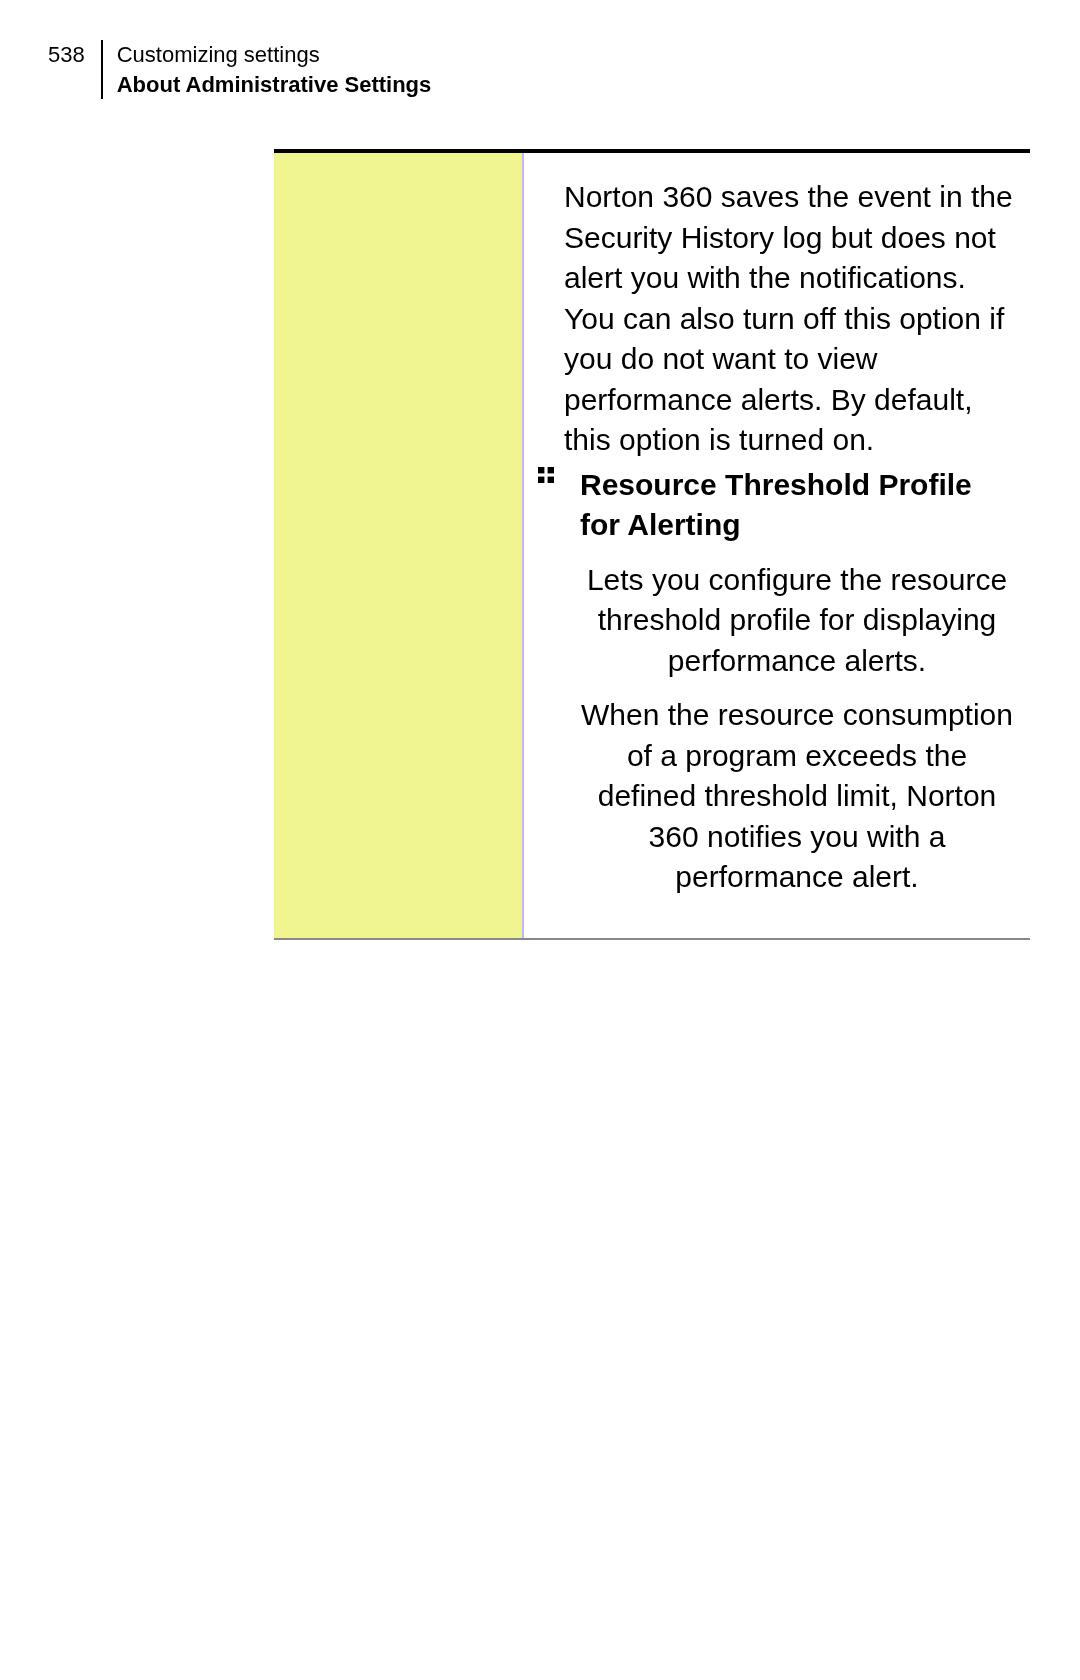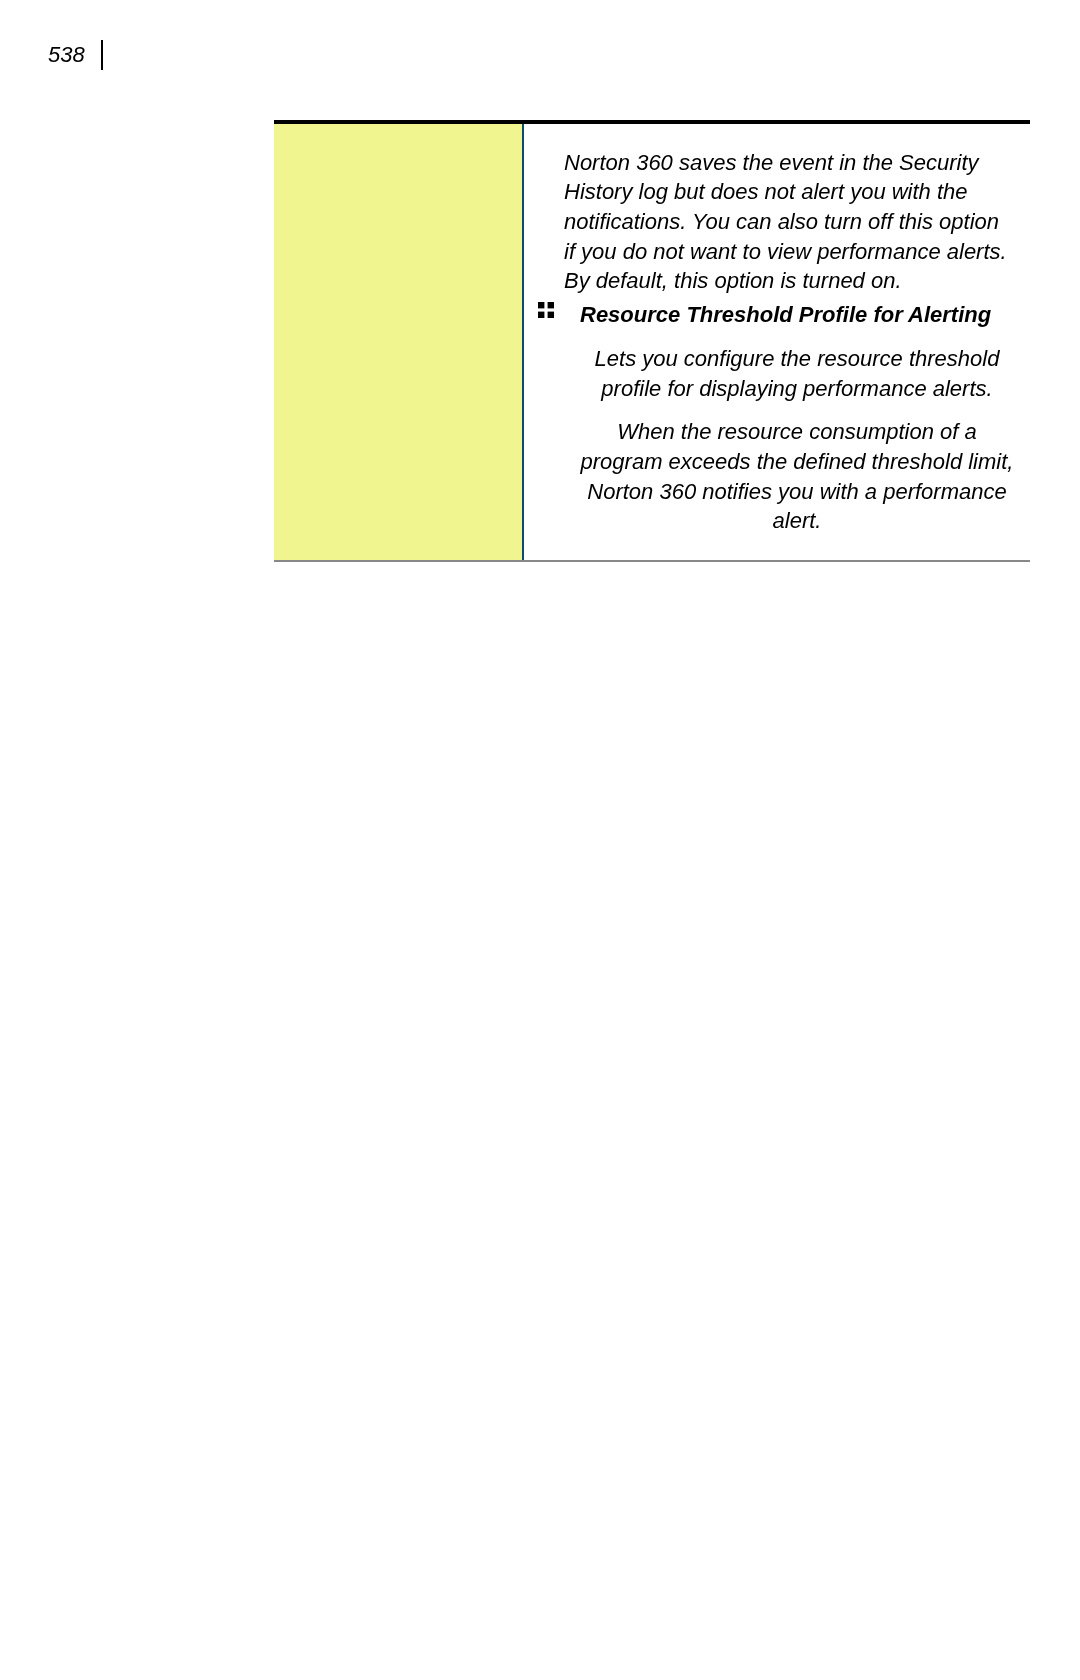--- a/index.html
+++ b/index.html
@@ -1,41 +1,45 @@
 <!DOCTYPE html>
 <html><head>
 <meta charset="utf-8">
 <style>
   * { box-sizing: border-box; margin: 0; padding: 0; }
   html, body { width: 1080px; height: 1680px; background: #fff; font-family: "Segoe UI", "Helvetica Neue", Arial, sans-serif; color: #000; }
-  .page { width: 1080px; height: 1680px; position: relative; padding: 40px 70px 60px 48px; font-style: italic; }
+  .page { width: 1080px; height: 1680px; position: relative; padding: 40px 70px 60px 48px; }
   .running-head { display: flex; align-items: flex-start; font-size: 22px; line-height: 1.35; }
   .running-head .pagenum { padding-right: 16px; }
   .running-head .vline { width: 2px; background: #000; align-self: stretch; margin-right: 14px; }
   .running-head .chapter { font-weight: 400; }
   .running-head .section { font-weight: 700; }
   .table-wrap { margin-top: 50px; margin-left: 226px; width: 756px; border-top: 4px solid #000; border-bottom: 2px solid #888; display: flex; }
   .col-left { width: 248px; background: #f1f58f; }
-  .col-right { flex: 1; border-left: 2px solid #0c4a6e; padding: 24px 16px 24px 14px; font-size: 22px; line-height: 1.35; }
+  .col-right { flex: 1; border-left: 2px solid #c4b5fd; padding: 24px 16px 40px 14px; font-size: 30px; line-height: 1.35; }
   .item { display: flex; align-items: flex-start; }
   .bullet { width: 26px; flex-shrink: 0; padding-top: 2px; }
   .bullet svg { width: 16px; height: 16px; display: block; }
   .item-body { flex: 1; }
   .item-title { font-weight: 700; }
   .para { margin-top: 14px; text-align: center; }
   .first-para { margin-top: 0; margin-left: 26px; }
 </style>
 </head>
 <body>
 
 <div class="page">
 
   <div class="running-head">
     <div class="pagenum">538</div>
     <div class="vline"></div>
+    <div>
+      <div class="chapter">Customizing settings</div>
+      <div class="section">About Administrative Settings</div>
+    </div>
   </div>
 
   <div class="table-wrap">
     <div class="col-left"></div>
     <div class="col-right">
 
       <div class="first-para">Norton 360 saves the event in the Security History log but does not alert you with the notifications. You can also turn off this option if you do not want to view performance alerts. By default, this option is turned on.</div>
 
       <div class="item" style="margin-top:4px;gap:16px;">
         <div class="bullet">

